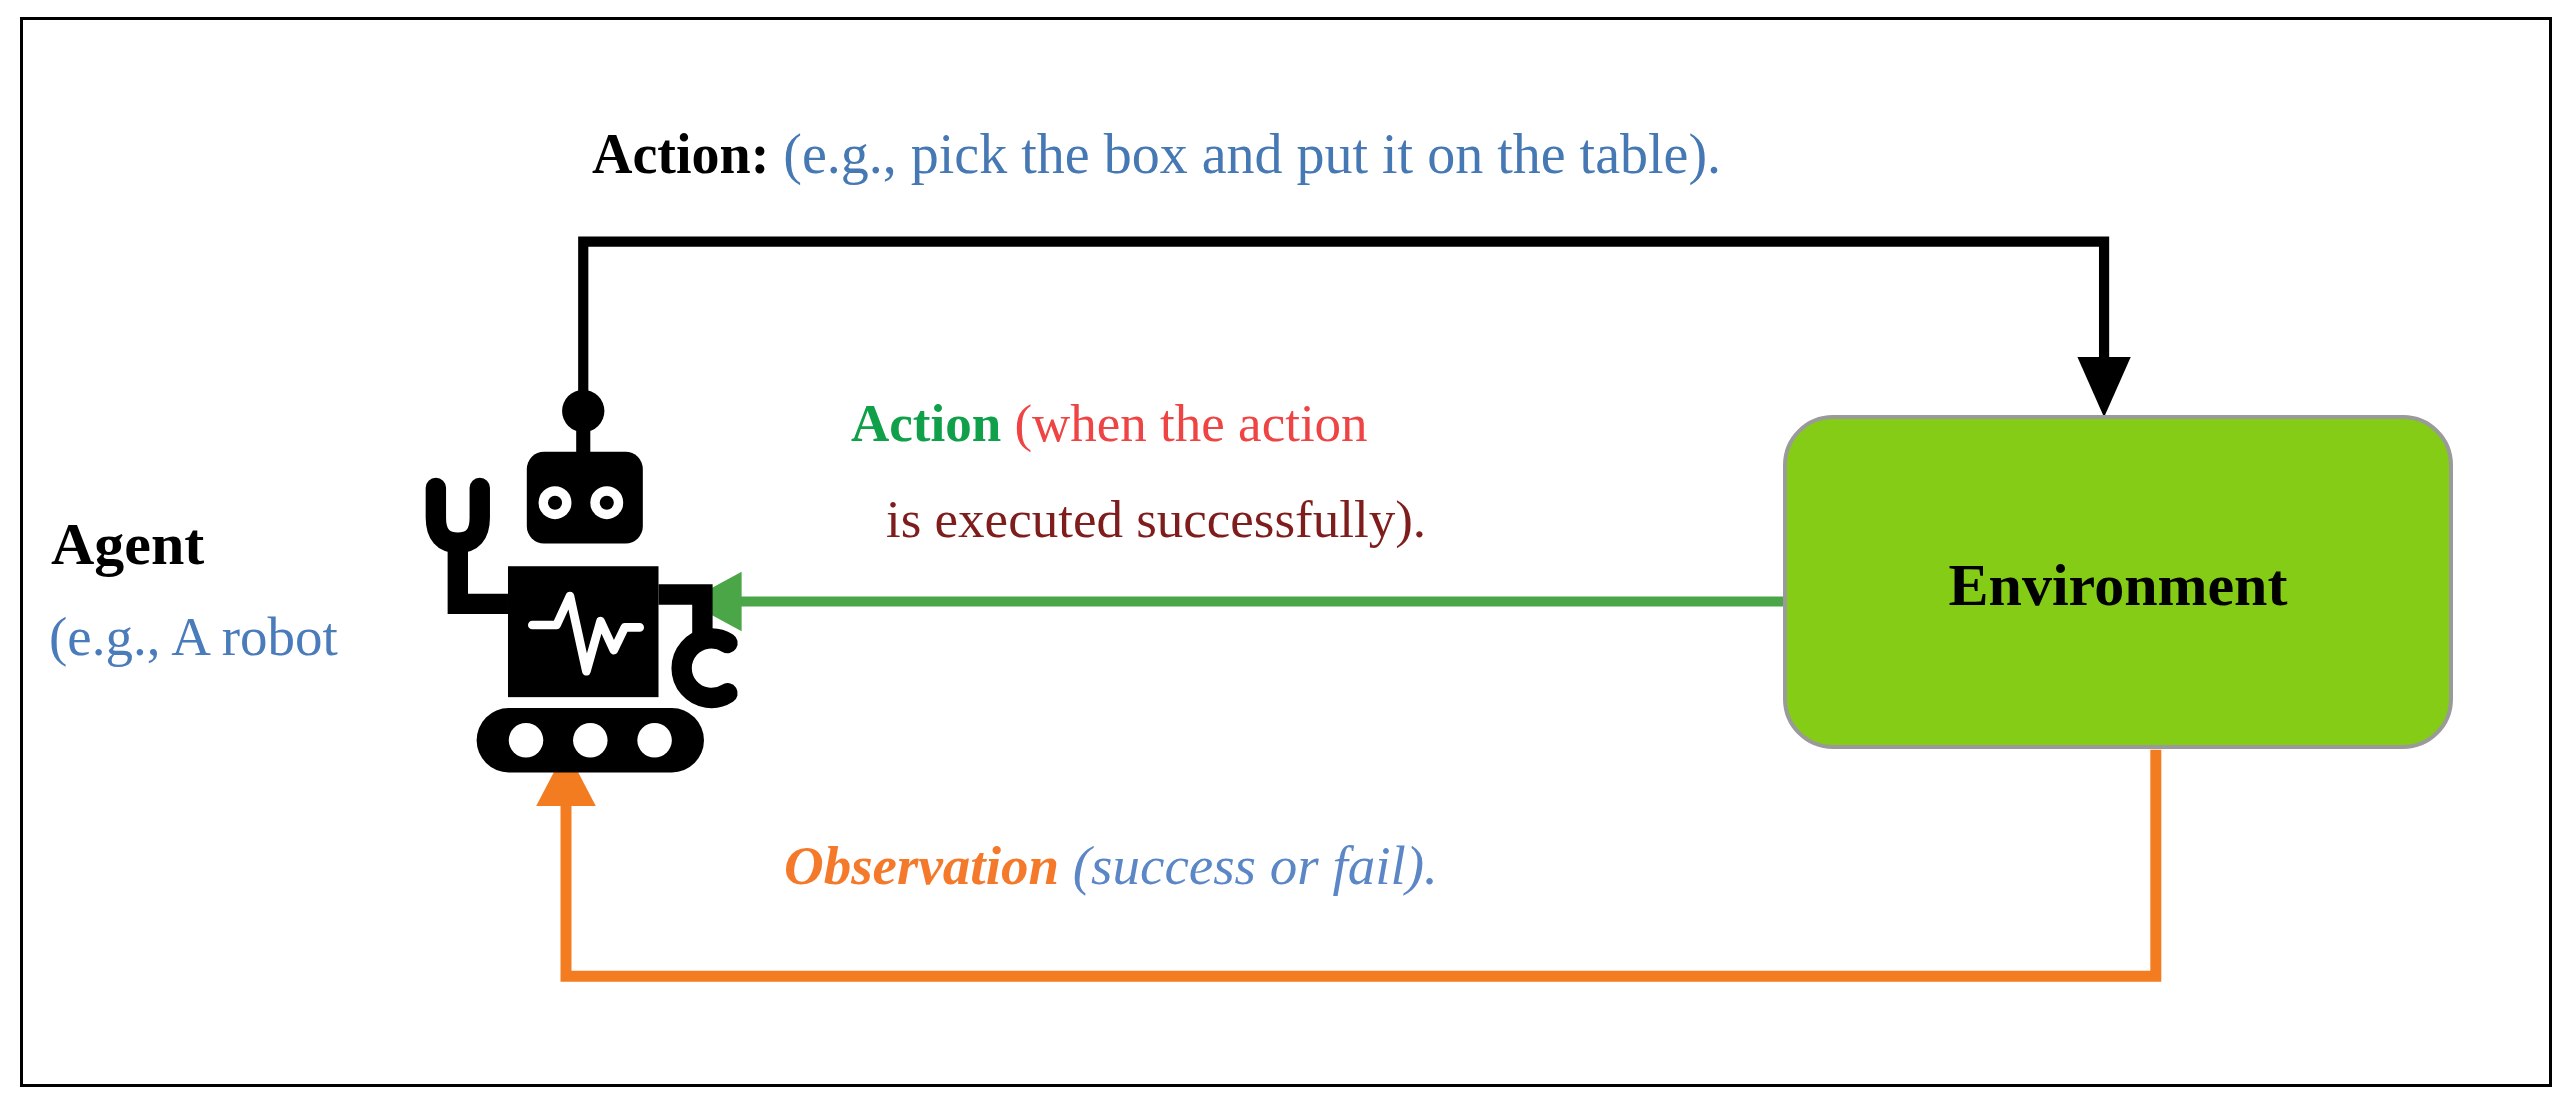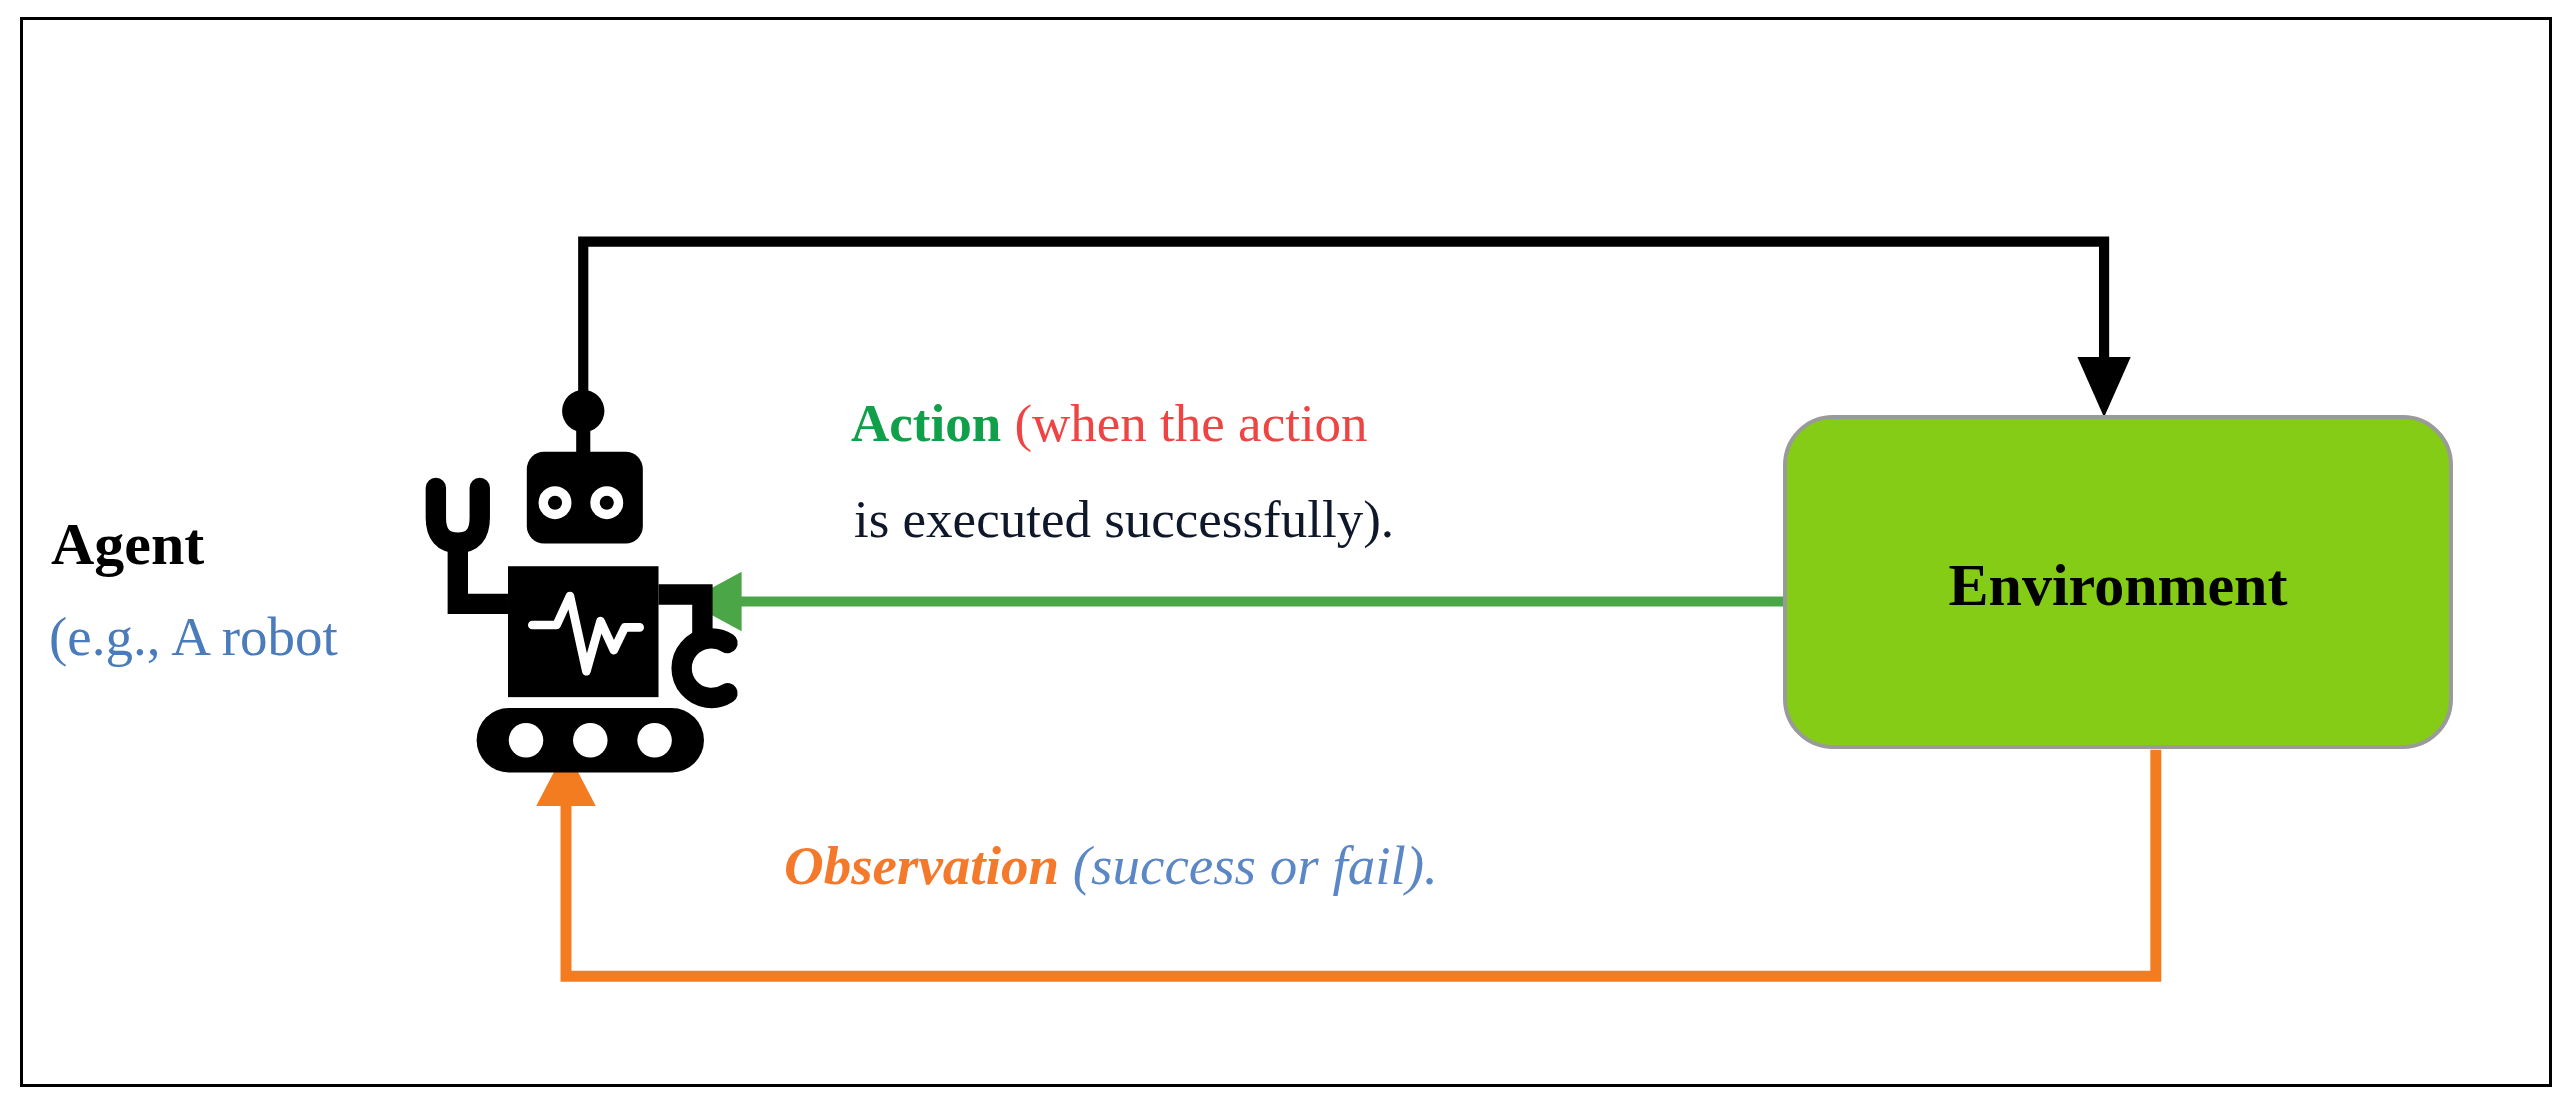--- a/index.html
+++ b/index.html
@@ -42,21 +42,21 @@
     left: 592px;
     top: 125px;
     font-size: 56px;
   }
   .b-black {
     color: #000000;
     font-weight: bold;
   }
   .blue-a { color: #4678b4; }
   .blue-b { color: #ef4444; }
-  .blue-c { color: #0f172a; }
+  .blue-c { color: #7f1d1d; margin-left: 32px; }
   .blue-d { color: #5b87c6; }
   .blue-e { color: #4a7cbb; text-align: right; }
   .green-w {
     color: #10a04a;
     font-weight: bold;
   }
   .orange-w {
     color: #f4792a;
     font-weight: bold;
   }
@@ -158,20 +158,21 @@
       <path d="M 928 820 A 38 38 0 1 0 928 884" fill="none" stroke="#000000" stroke-width="26" stroke-linecap="round"></path>
 
       <rect x="608" y="903" width="290" height="82" rx="41" ry="41"></rect>
 
       <circle cx="671" cy="944" r="22" fill="#ffffff"></circle>
       <circle cx="753" cy="944" r="22" fill="#ffffff"></circle>
       <circle cx="835" cy="944" r="22" fill="#ffffff"></circle>
     </g>
   </svg>
 
+  <div class="txt action-line"><span class="b-black">Action:</span> <span class="blue-a">(e.g., pick the box and put it on the table).</span></div>
 
   <div class="txt reward-l1"><span class="green-w">Action</span> <span class="blue-b">(when the action</span></div>
   <div class="txt reward-l2 blue-c">is executed successfully).</div>
 
   <div class="txt obs-line"><span class="orange-w">Observation</span> <span class="blue-d">(success or fail).</span></div>
 
   <div class="txt agent-title b-black">Agent</div>
   <div class="txt agent-sub blue-e">(e.g., A robot</div>
 
   <div id="env-box">

